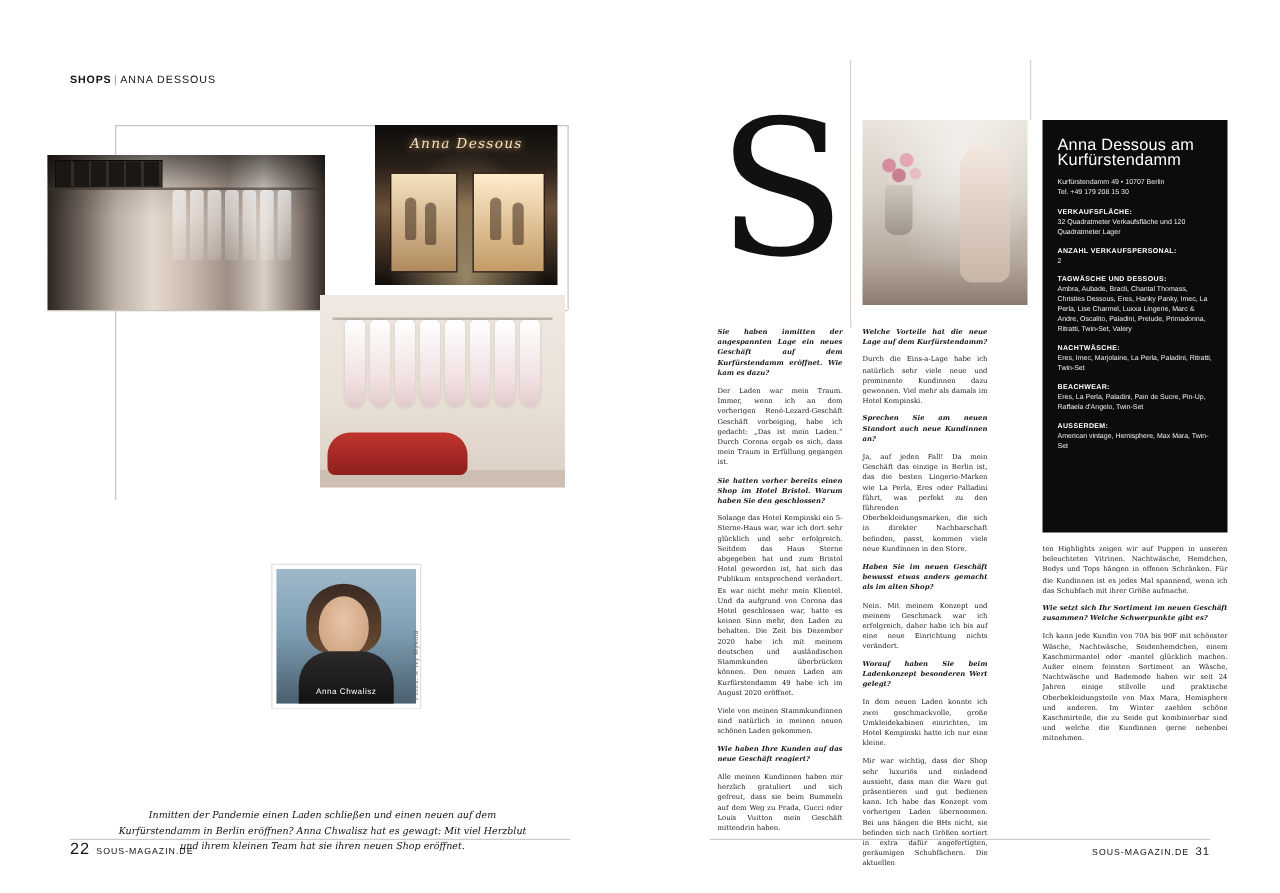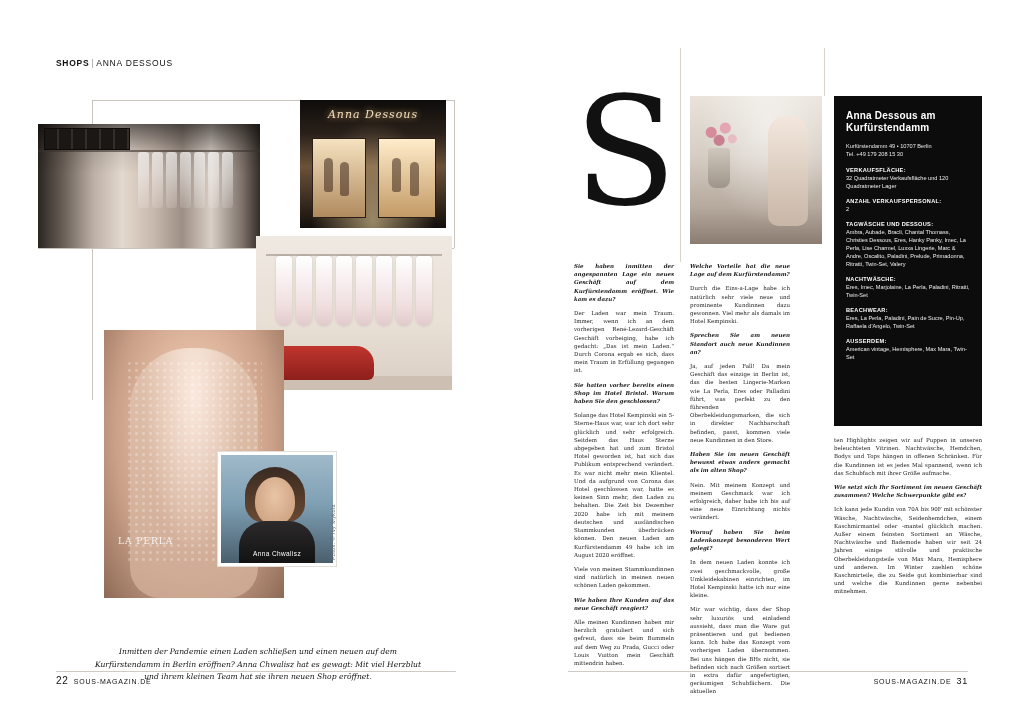--- a/index.html
+++ b/index.html
@@ -214,21 +214,21 @@
     color: #111;
   }
   .folio {
     position: absolute;
     bottom: 28px;
     font-size: 7px;
     letter-spacing: .8px;
     color: #111;
   }
   .folio-left { left: 56px; }
-  .folio-left .num { font-size: 10px; padding-right: 5px; text-align: center; }
+  .folio-left .num { font-size: 13px; padding-right: 5px; text-align: center; }
   .folio-right { right: 56px; }
   .folio-right .num { font-size: 9px; padding-left: 5px; }
   .folio-rule {
     position:absolute; height:1px; background:#cfcac3;
   }
 
   
   .dropcap-wrap {
     position: absolute;
     left: 62px; top: 92px;
@@ -271,23 +271,23 @@
   .infobox {
     position: absolute;
     left: 322px; top: 96px; width: 148px; height: 330px;
     background: #0c0c0c;
     color: #ffffff;
     padding: 14px 12px;
     box-sizing: border-box;
   }
   .infobox h3 {
     margin: 0 0 8px 0;
-    font-size: 10px;
+    font-size: 13px;
     line-height: 12px;
-    font-weight: bold;
+    font-weight: normal;
     letter-spacing: .2px;
   }
   .infobox .addr {
     font-size: 5.6px;
     line-height: 8px;
     margin-bottom: 9px;
     color:#e8e8e8;
   }
   .infobox .sec {
     margin-bottom: 8px;
@@ -372,25 +372,20 @@
       <div class="garment" style="left:60px;"></div>
       <div class="garment" style="left:80px;"></div>
       <div class="garment" style="left:100px;"></div>
       <div class="garment" style="left:120px;"></div>
       <div class="garment" style="left:140px;"></div>
       <div class="garment" style="left:160px;"></div>
       <div class="floor"></div>
       <div class="sofa"></div>
     </div>
 
-    <div class="photo p4">
-      <div class="body"></div>
-      <div class="lace"></div>
-      <div class="brand">LA PERLA</div>
-    </div>
 
     <div class="photo p5">
       <div class="hair"></div>
       <div class="face"></div>
       <div class="torso"></div>
       <div class="caption">Anna Chwalisz</div>
     </div>
 
     <div class="credit">Fotos: © Ivy Mykola</div>
 

